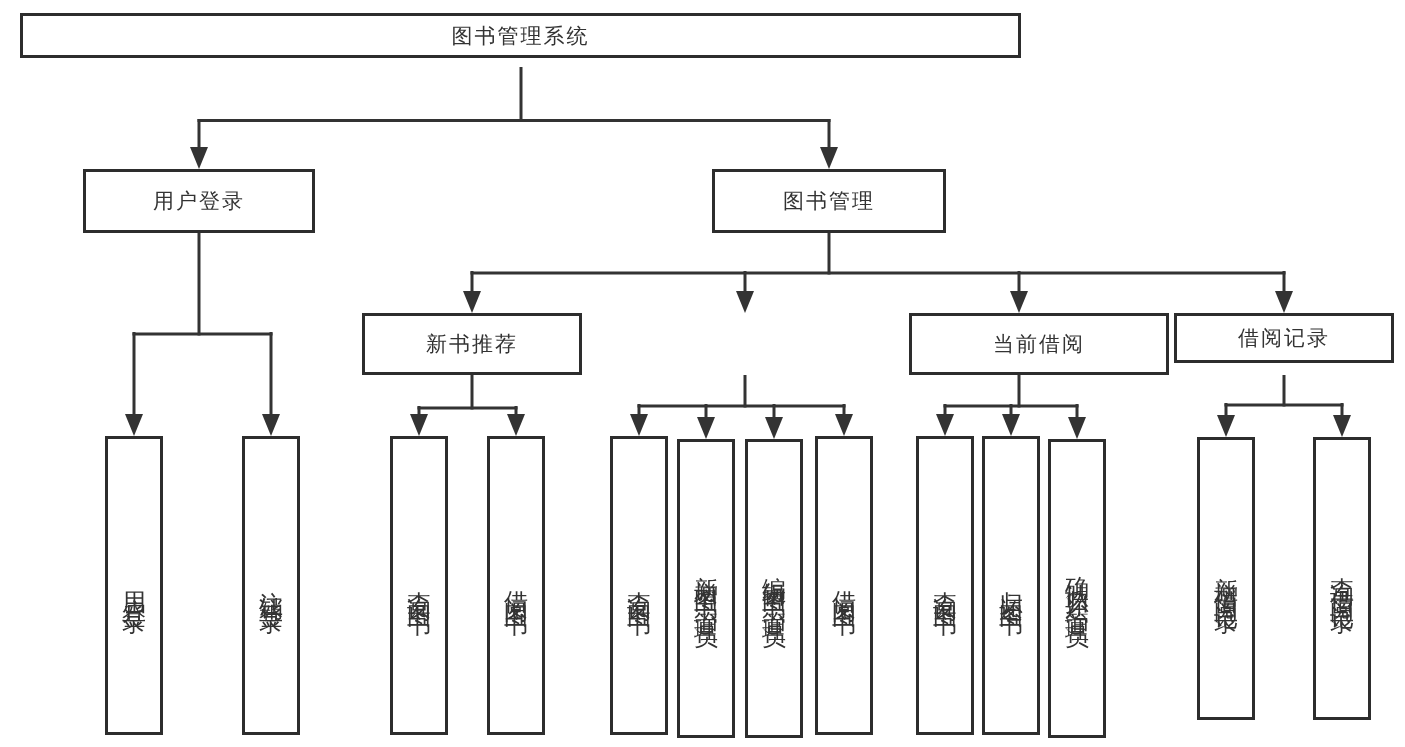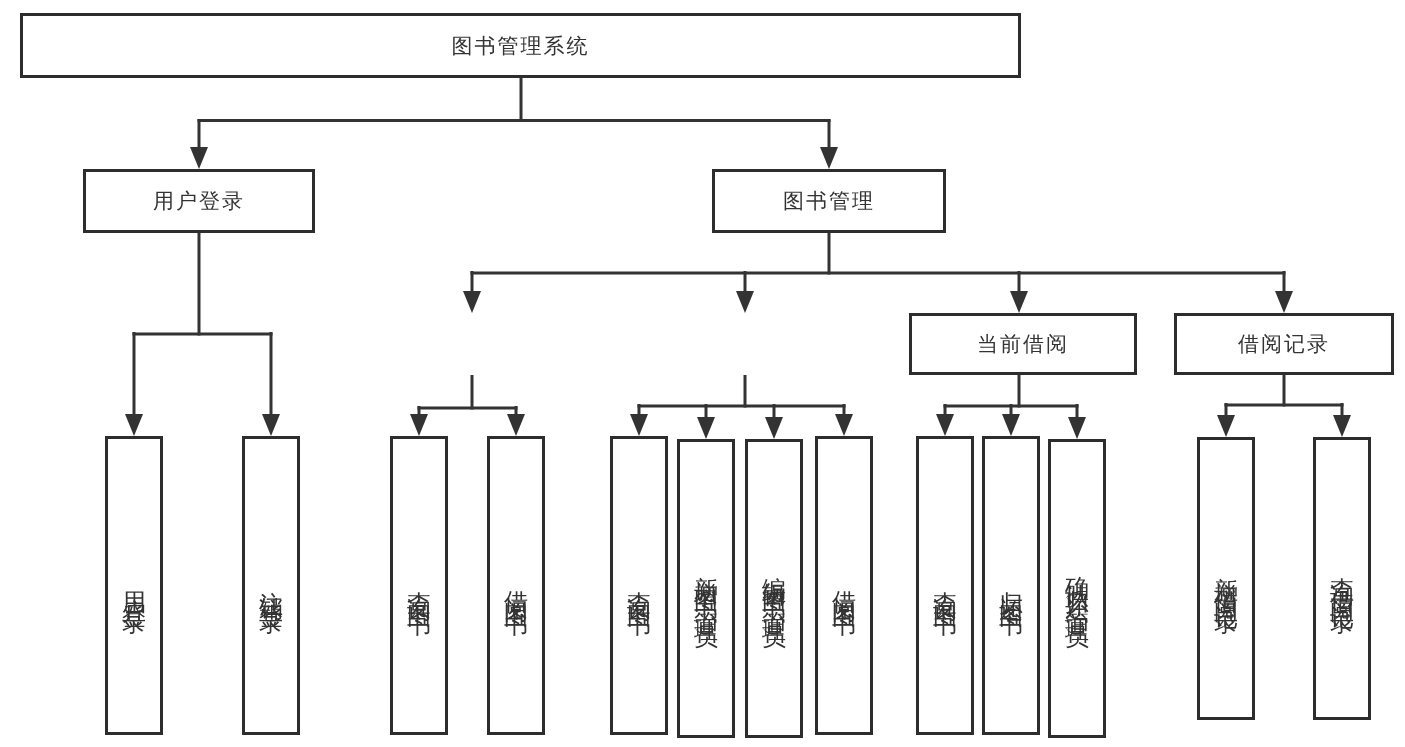--- a/index.html
+++ b/index.html
@@ -115,35 +115,38 @@
     <polygon points="1068,417 1086,417 1077,439"></polygon>
 
     <line x1="1284" y1="375" x2="1284" y2="406.5"></line>
     <line x1="1224.5" y1="405" x2="1343.5" y2="405"></line>
     <line x1="1226" y1="403" x2="1226" y2="427"></line>
     <polygon points="1217,415 1235,415 1226,437"></polygon>
     <line x1="1342" y1="403" x2="1342" y2="427"></line>
     <polygon points="1333,415 1351,415 1342,437"></polygon>
   </svg>
 
-  <div class="hbox" style="left:20px; top:13px; width:1001px; height:65px;font-family:Liberation Mono, monospace;">
+  <div class="hbox" style="left:20px; top:13px; width:1001px; height:45px;font-family:Liberation Mono, monospace;">
     <span>图书管理系统</span>
   </div>
 
   <div class="hbox" style="left:83px; top:169px; width:232px; height:64px;">
     <span>用户登录</span>
   </div>
   <div class="hbox" style="left:712px; top:169px; width:234px; height:64px;justify-content:center;">
     <span>图书管理</span>
   </div>
 
-  <div class="hbox" style="left:909px; top:313px; width:228px; height:62px;">
+  <div class="hbox" style="left:362px; top:313px; width:220px; height:62px;">
+    <span>新书推荐</span>
+  </div>
+  <div class="hbox" style="left:909px; top:313px; width:260px; height:62px;">
     <span>当前借阅</span>
   </div>
-  <div class="hbox" style="left:1174px; top:313px; width:220px; height:62px;">
+  <div class="hbox" style="left:1174px; top:313px; width:220px; height:50px;">
     <span>借阅记录</span>
   </div>
 
   <div class="vbox" style="left:105px; top:436px; width:58px; height:299px;">
     <span>用户登录</span>
   </div>
   <div class="vbox" style="left:242px; top:436px; width:58px; height:299px;">
     <span>注销登录</span>
   </div>
 

